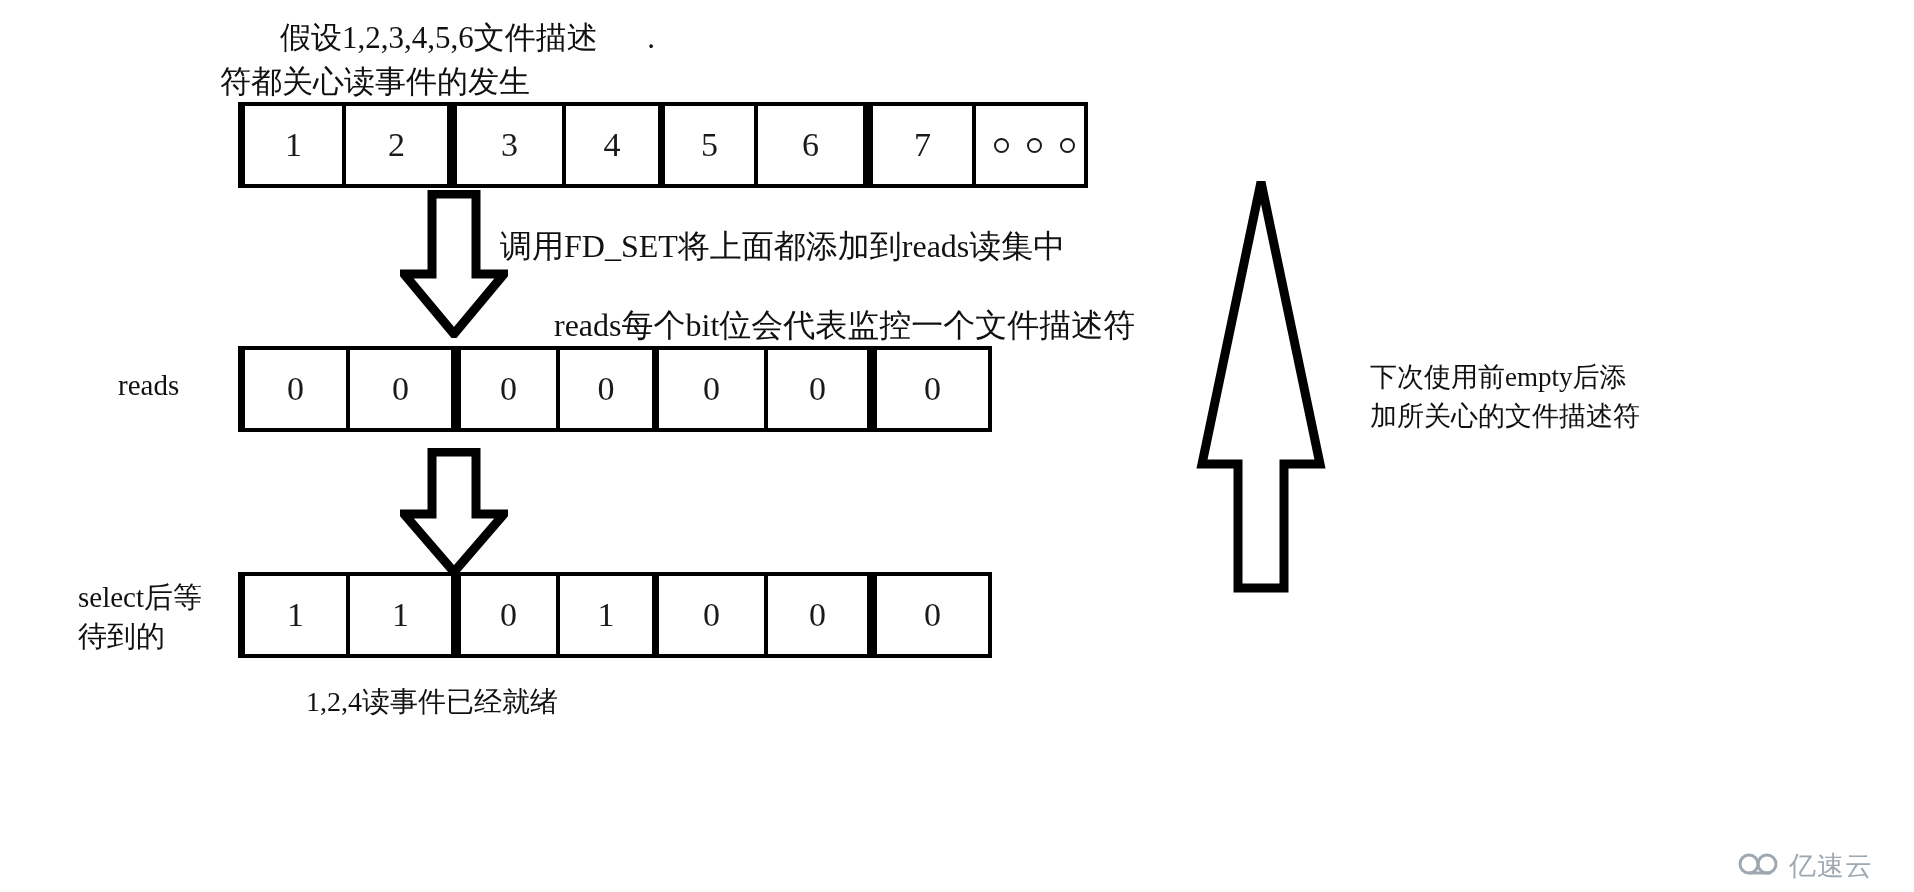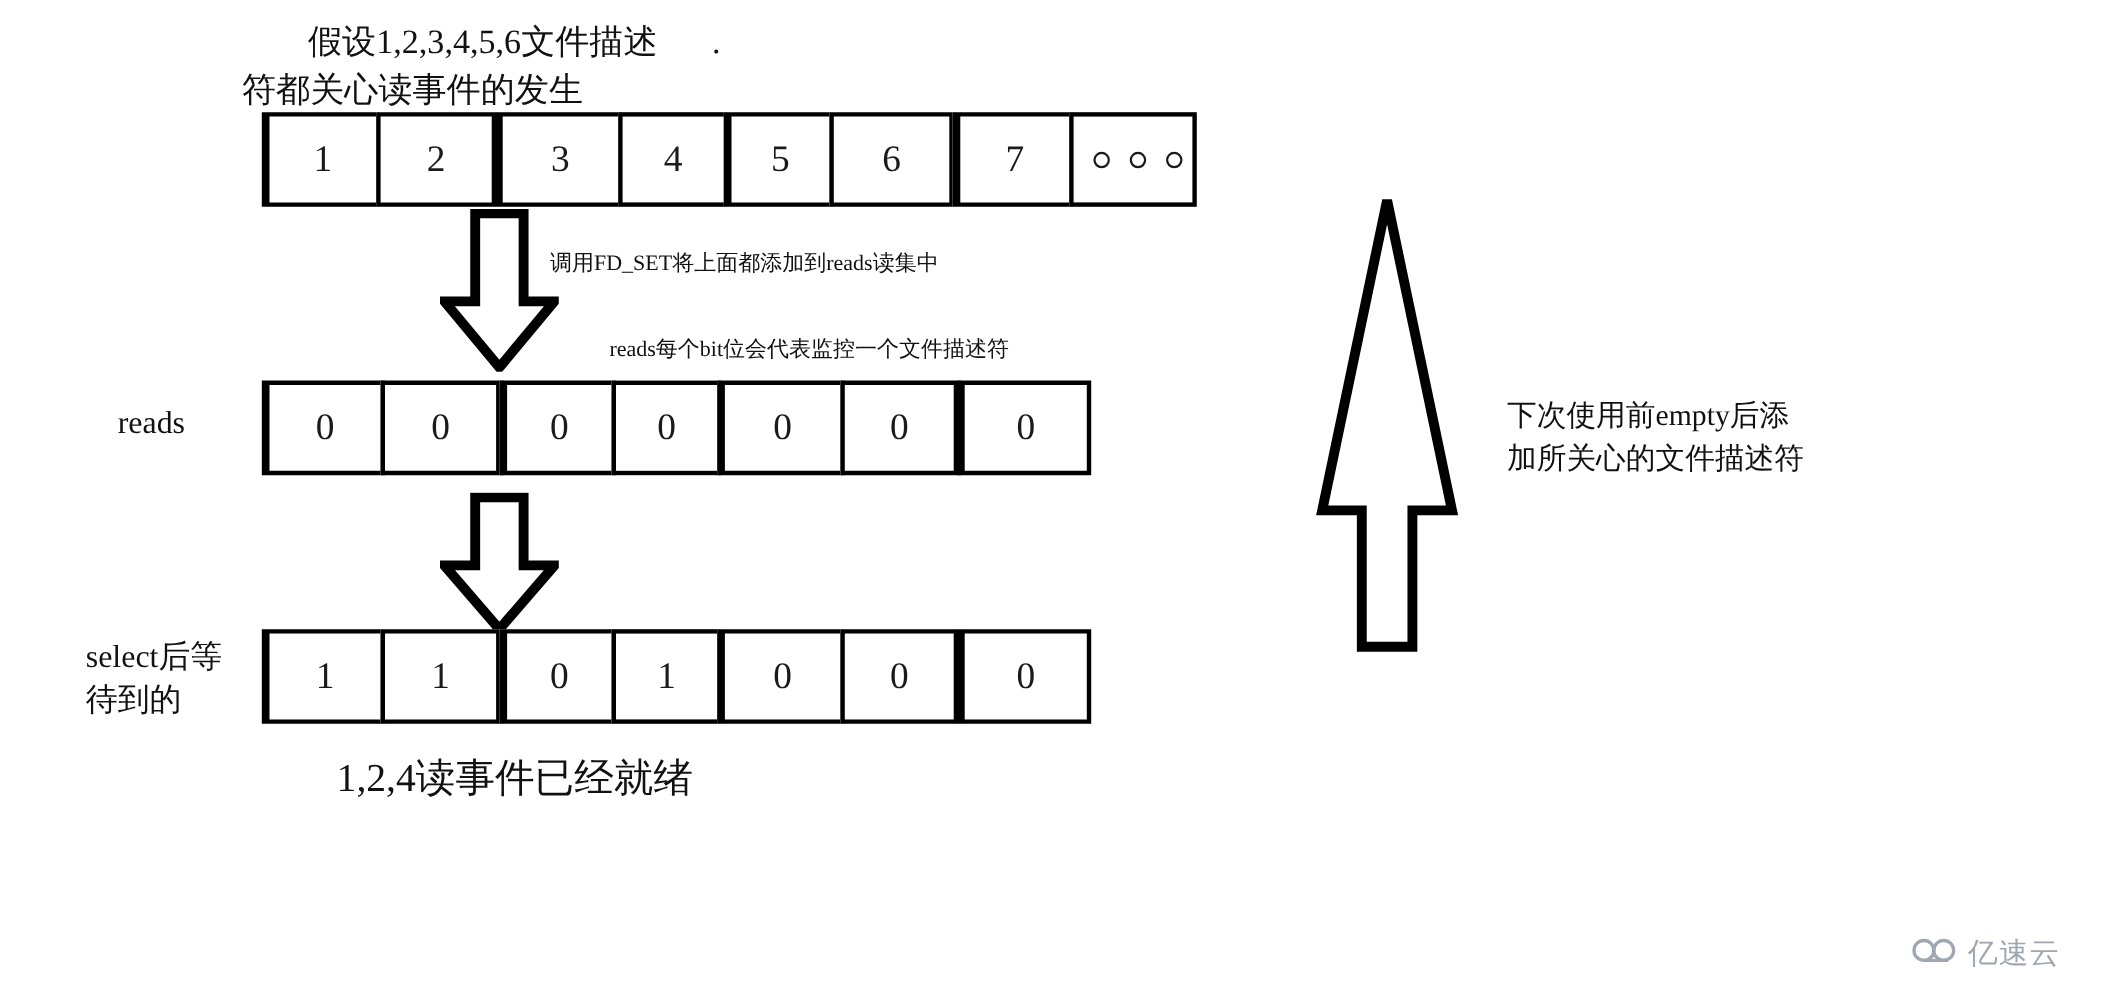--- a/index.html
+++ b/index.html
@@ -25,32 +25,32 @@
     color: #111111;
     white-space: nowrap;
     line-height: 1.30;
     letter-spacing: 0px;
   }
 
   .note-title {
     font-size: 31px;
   }
   .note-mid {
-    font-size: 20px;
+    font-size: 32px;
   }
   .note-right {
     font-size: 27px;
     line-height: 1.45;
   }
   .row-label {
     font-size: 29px;
     line-height: 1.35;
   }
   .caption {
-    font-size: 36px;
+    font-size: 28px;
   }
 
   
   .cell-row {
     position: absolute;
     display: flex;
     align-items: stretch;
   }
   .cell {
     box-sizing: border-box;
@@ -149,21 +149,21 @@
   <div class="arrow" style="left:400px; top:190px;">
     <svg width="108" height="148" viewBox="0 0 108 148" aria-hidden="true">
       <polygon points="32,4 76,4 76,84 104,84 54,144 4,84 32,84" fill="#ffffff" stroke="#000000" stroke-width="9" stroke-linejoin="miter"></polygon>
     </svg>
   </div>
 
   <div class="cjk-text note-mid" style="left:500px; top:226px;">调用FD_SET将上面都添加到reads读集中</div>
 
   <div class="cjk-text note-mid" style="left:518px; top:305px;margin-left:36px;">reads每个bit位会代表监控一个文件描述符</div>
 
-  <div class="cjk-text row-label" style="left:107px; top:366px;text-align:right;">reads</div>
+  <div class="cjk-text row-label" style="left:118px; top:366px;text-align:right;">reads</div>
   <div class="cell-row" id="reads-row" style="left:238px; top:346px; height:86px;">
       <div class="cell thick-left" style="width: 112px;">
         <span>0</span>
       </div>
       <div class="cell thick-right" style="width: 112px;">
         <span>0</span>
       </div>
       <div class="cell thick-left" style="width: 106px;">
         <span>0</span>
       </div>

